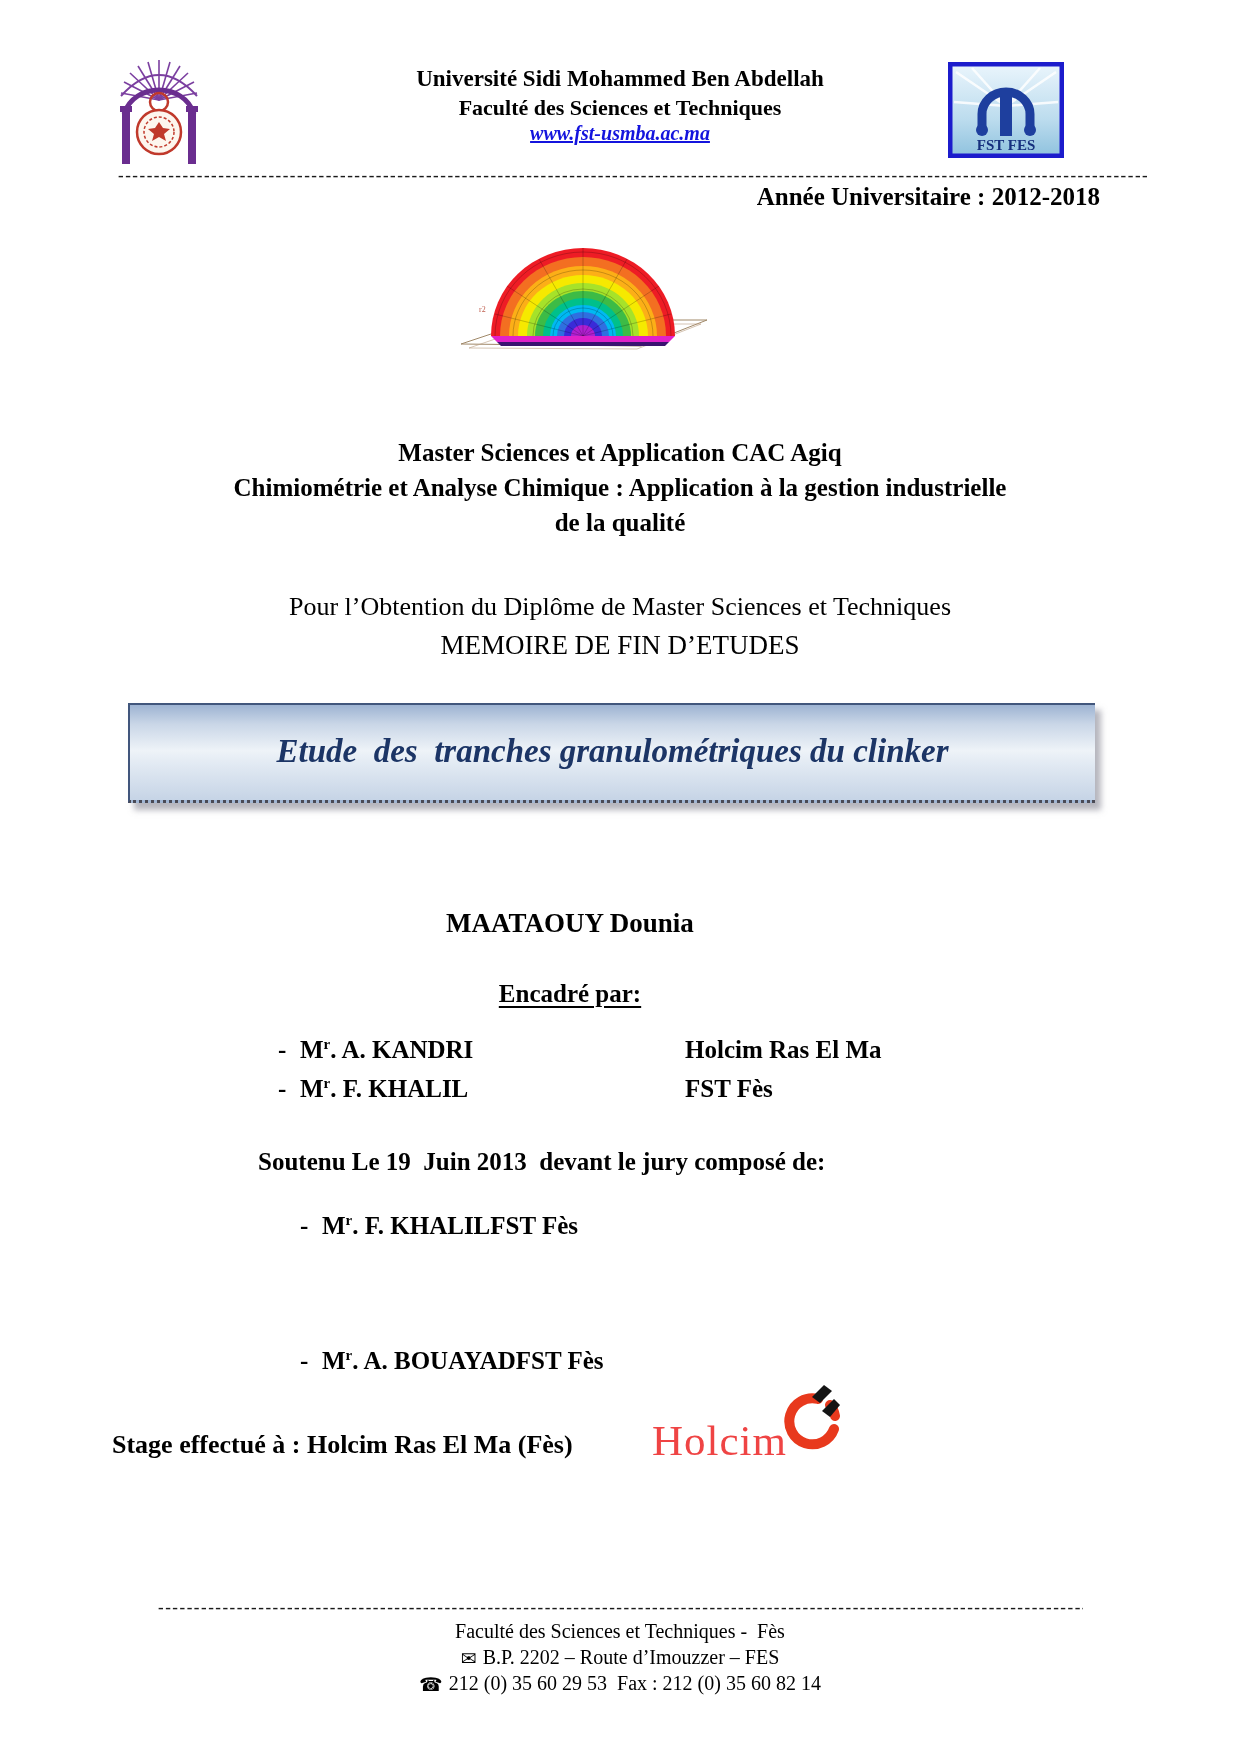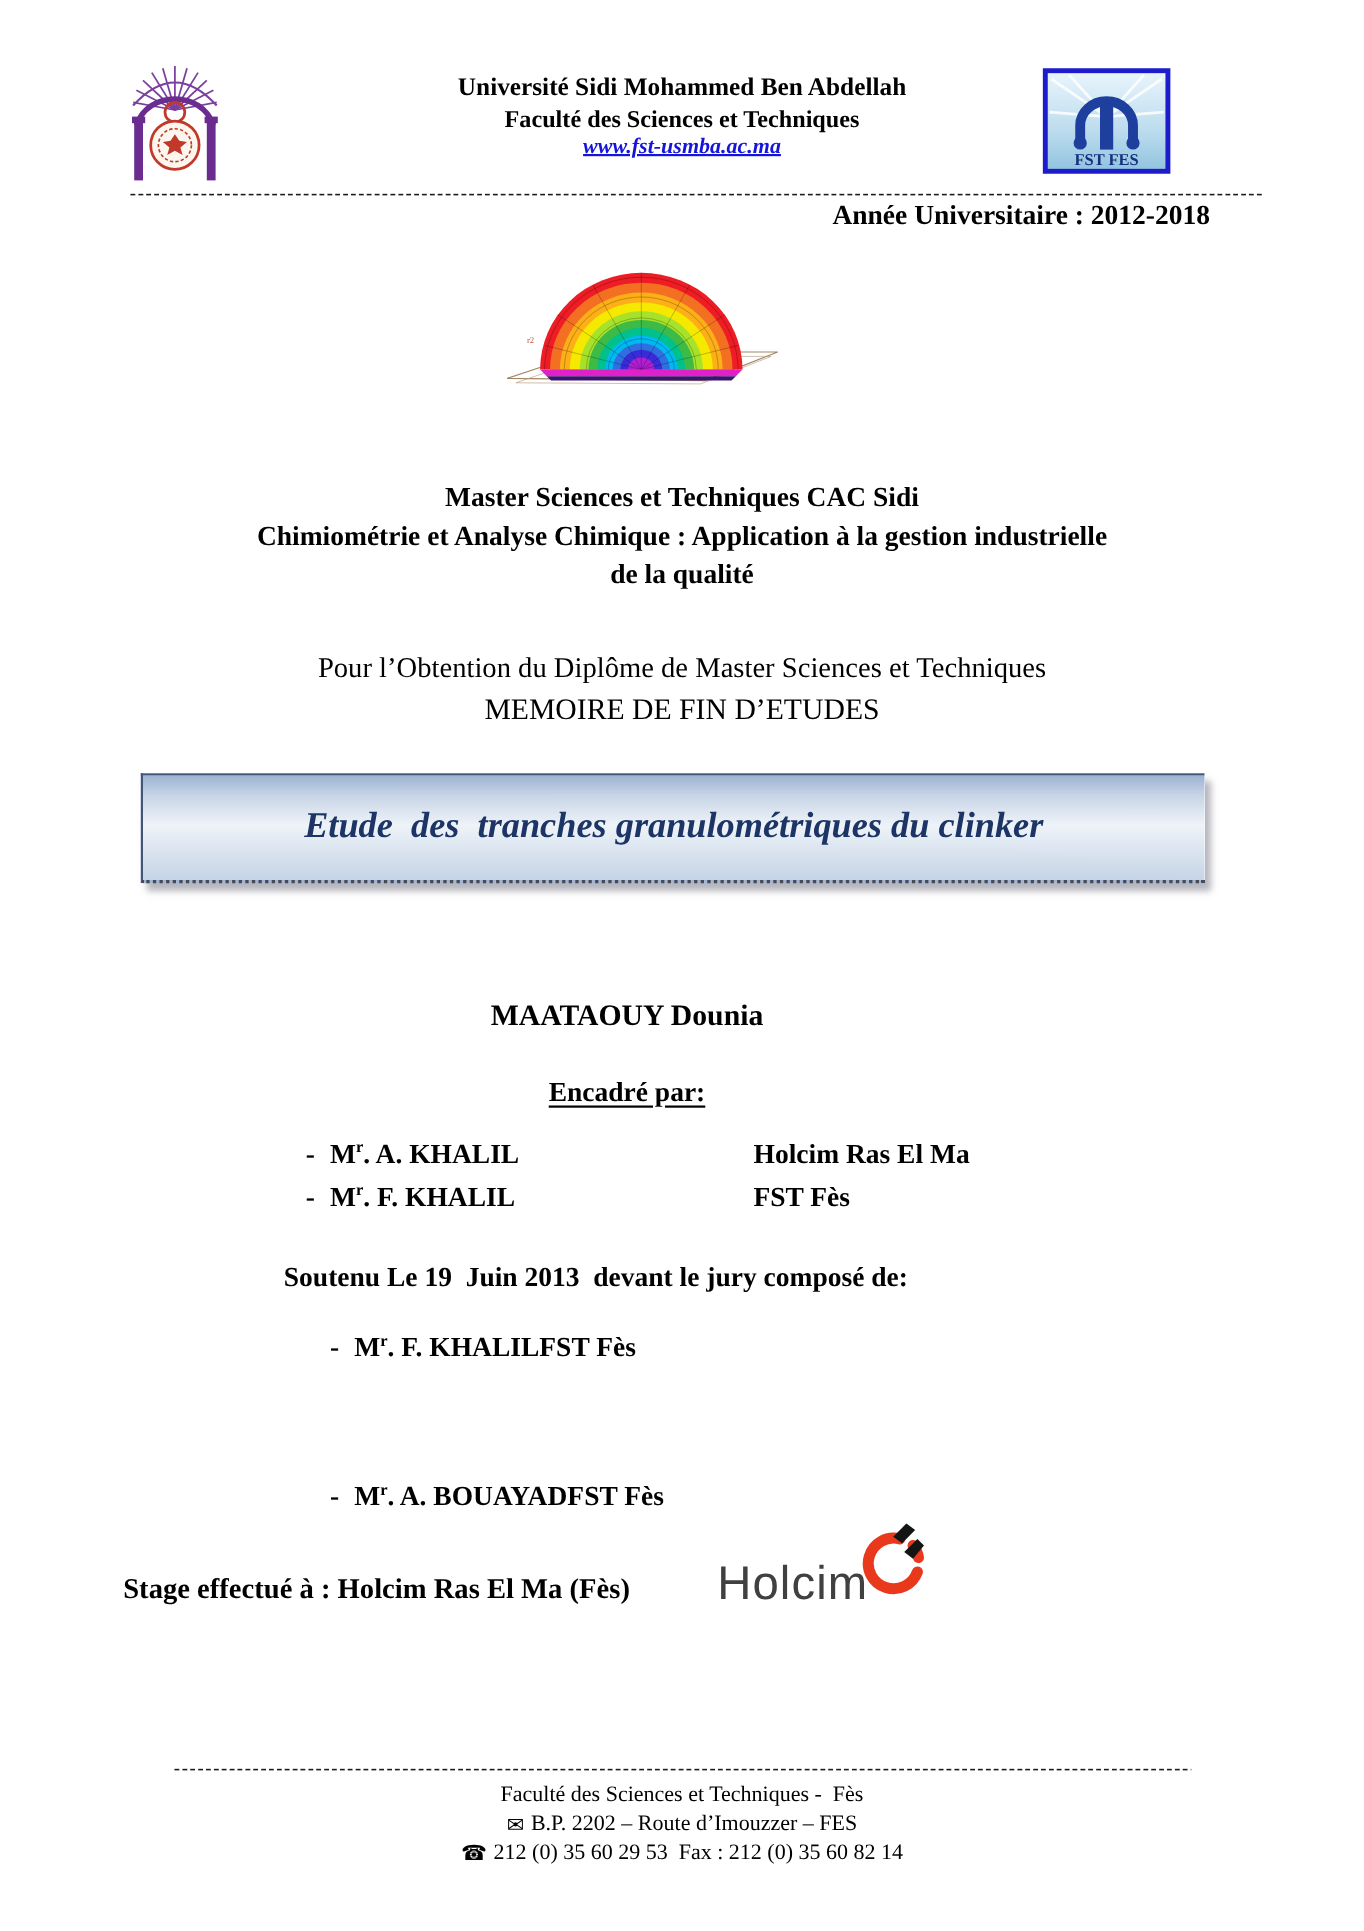--- a/index.html
+++ b/index.html
@@ -43,22 +43,22 @@
   .sup-row .nm{display:inline-block;width:385px;}
   .jury-row .nm{display:inline-block;}
   .jury-row:nth-of-type(1) .nm{width:366px;}
   .jury-row:nth-of-type(2) .nm{width:311px;}
   .jury-row:nth-of-type(3) .nm{width:324px;}
   sup{font-size:60%;line-height:0;}
 
   .soutenu{left:258px;top:1148px;font-size:25px;font-weight:bold;white-space:pre;}
   .stage{left:112px;top:1430px;font-size:26px;font-weight:bold;white-space:pre;}
 
-  .holcim-word{left:652px;top:1416px;font-family:Liberation Sans, sans-serif;
-               font-size:43px;color:#404040;letter-spacing:1px;}
+  .holcim-word{left:652px;top:1416px;font-family:Liberation Serif, serif;
+               font-size:43px;color:#ef4444;letter-spacing:1px;}
 
   
   .sep-bot{left:158px;top:1598px;width:925px;height:18px;overflow:hidden;white-space:nowrap;
            font-size:17px;font-weight:bold;letter-spacing:1.5px;color:#1a1a1a;}
   .ft1{top:1620px;font-size:20px;}
   .ft2{top:1646px;font-size:20px;}
   .ft3{top:1672px;font-size:20px;}
   .ft-icon{font-size:19px;position:relative;top:1px;margin-right:6px;}
 </style>
 </head>
@@ -157,21 +157,21 @@
           <line x1="128" y1="122" x2="40" y2="100"></line>
         <line x1="128" y1="122" x2="216" y2="100"></line>
       </g>
       <path d="M36,122 L220,122 L214,128 L42,128 Z" fill="#e021c9"></path>
       <path d="M42,128 L214,128 L210,132 L46,132 Z" fill="#3b1370"></path>
       <text x="24" y="98" font-size="8" fill="#c06050">r2</text>
     </svg>
   </div>
 
   <div class="abs ctr program">
-    <div>Master Sciences et Techniques CAC Sidi</div>
+    <div>Master Sciences et Application CAC Agiq</div>
     <div>Chimiométrie et Analyse Chimique : Application à la gestion industrielle</div>
     <div>de la qualité</div>
   </div>
 
   <div class="abs ctr memoire">
     <div style="font-size:26px;">Pour l’Obtention du Diplôme de Master Sciences et Techniques</div>
     <div>MEMOIRE DE FIN D’ETUDES</div>
   </div>
 
   <div class="abs banner">
@@ -179,21 +179,21 @@
   </div>
 
   <div class="abs mid" style="top:908px;">
     <span class="presented-name">MAATAOUY Dounia</span>
   </div>
   <div class="abs mid" style="top:980px;">
     <span class="lbl-underline">Encadré par:</span>
   </div>
 
   <div class="person-row sup-row" style="left:278px;top:1036px;">
-    <span class="dash">-</span><span class="nm"><span>M</span><sup>r</sup><span>. A. KHALIL</span></span><span>Holcim Ras El Ma</span>
+    <span class="dash">-</span><span class="nm"><span>M</span><sup>r</sup><span>. A. KANDRI</span></span><span>Holcim Ras El Ma</span>
   </div>
   <div class="person-row sup-row" style="left:278px;top:1075px;">
     <span class="dash">-</span><span class="nm"><span>M</span><sup>r</sup><span>. F. KHALIL</span></span><span>FST Fès</span>
   </div>
 
   <div class="abs soutenu">Soutenu Le 19  Juin 2013  devant le jury composé de:</div>
 
   <div class="person-row jury-row" style="left:300px;top:1212px;">
     <span class="dash">-</span><span class="nm"><span>M</span><sup>r</sup><span>. F. KHALIL</span></span><span>FST Fès</span>
   </div>

